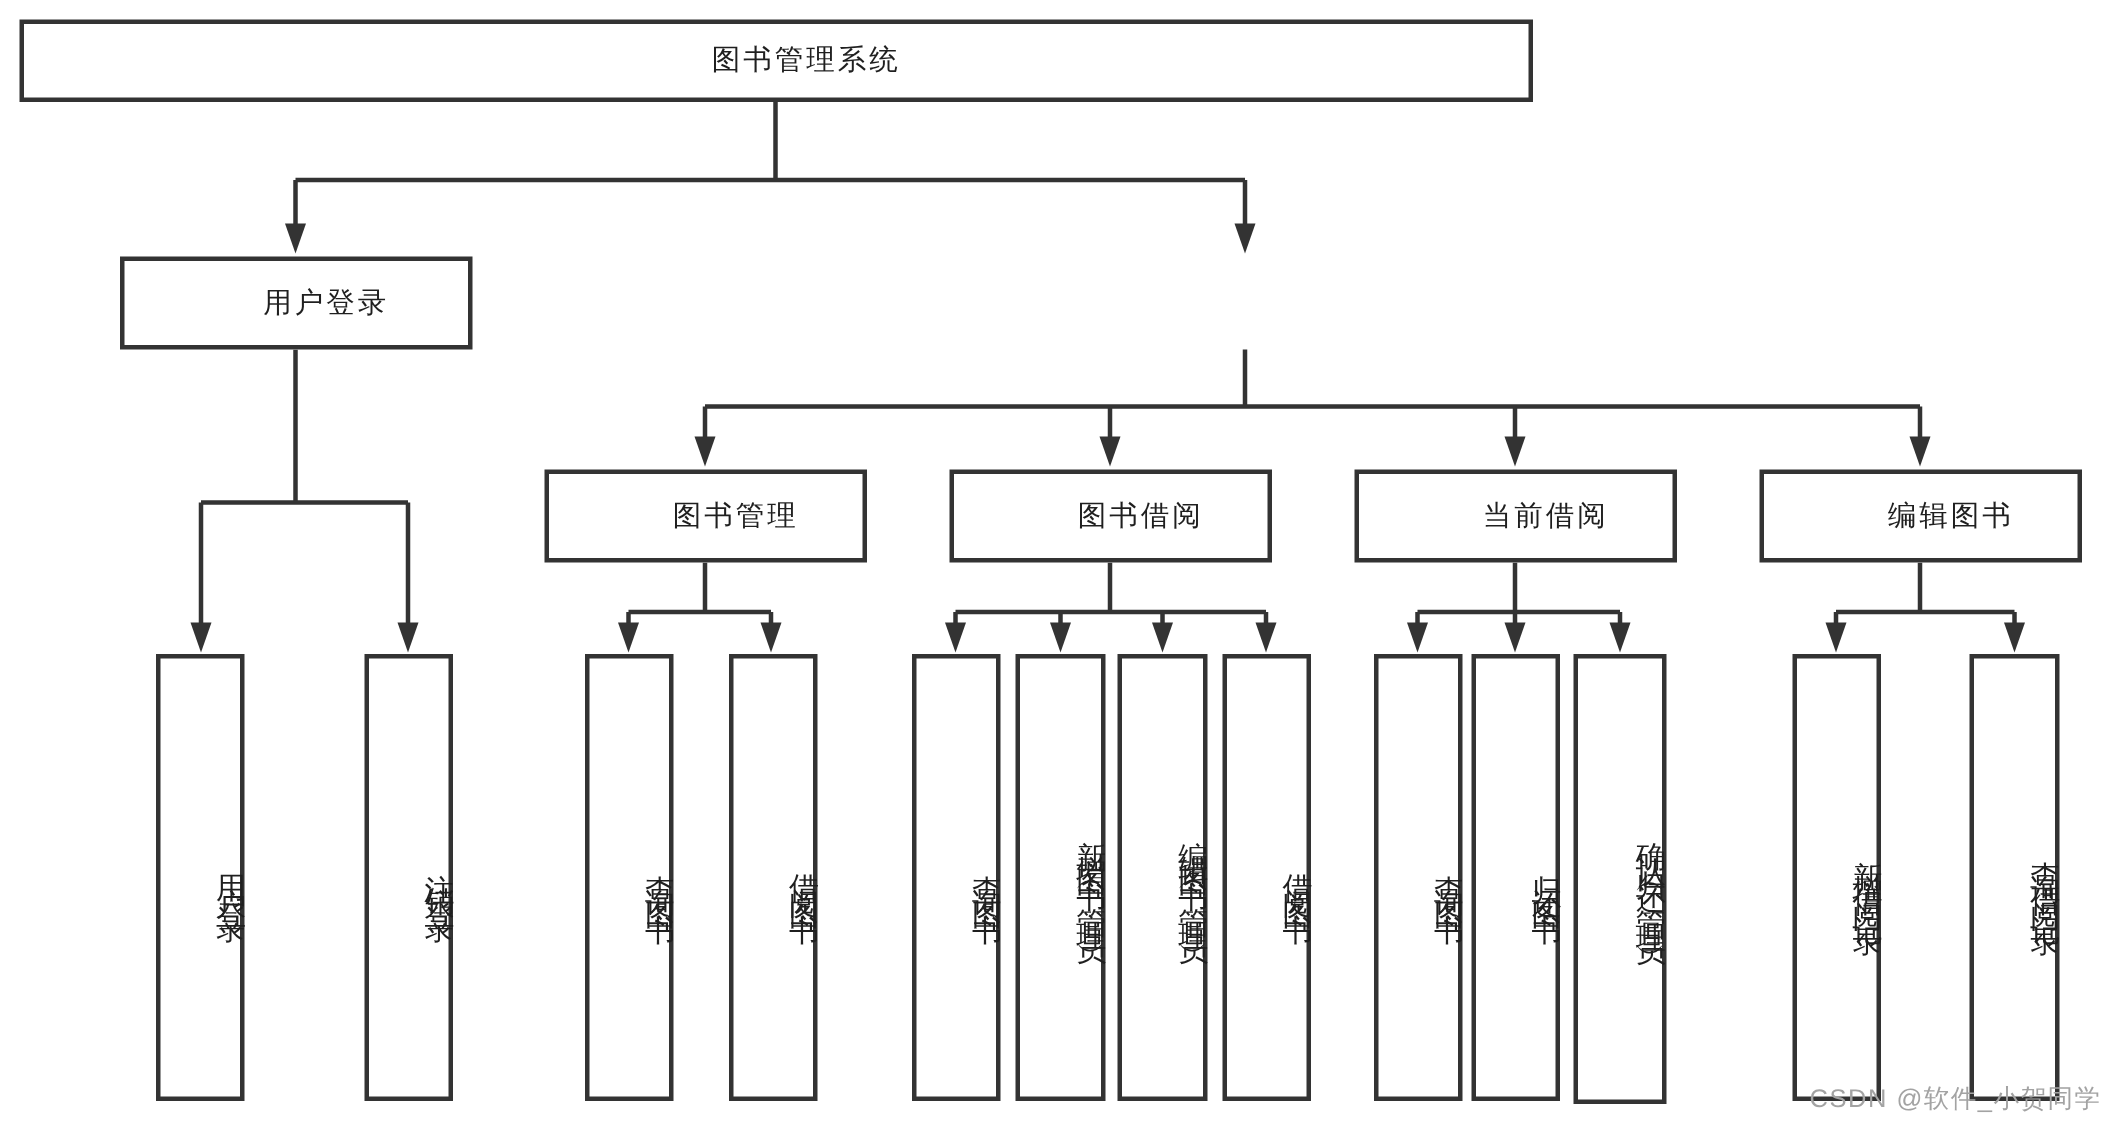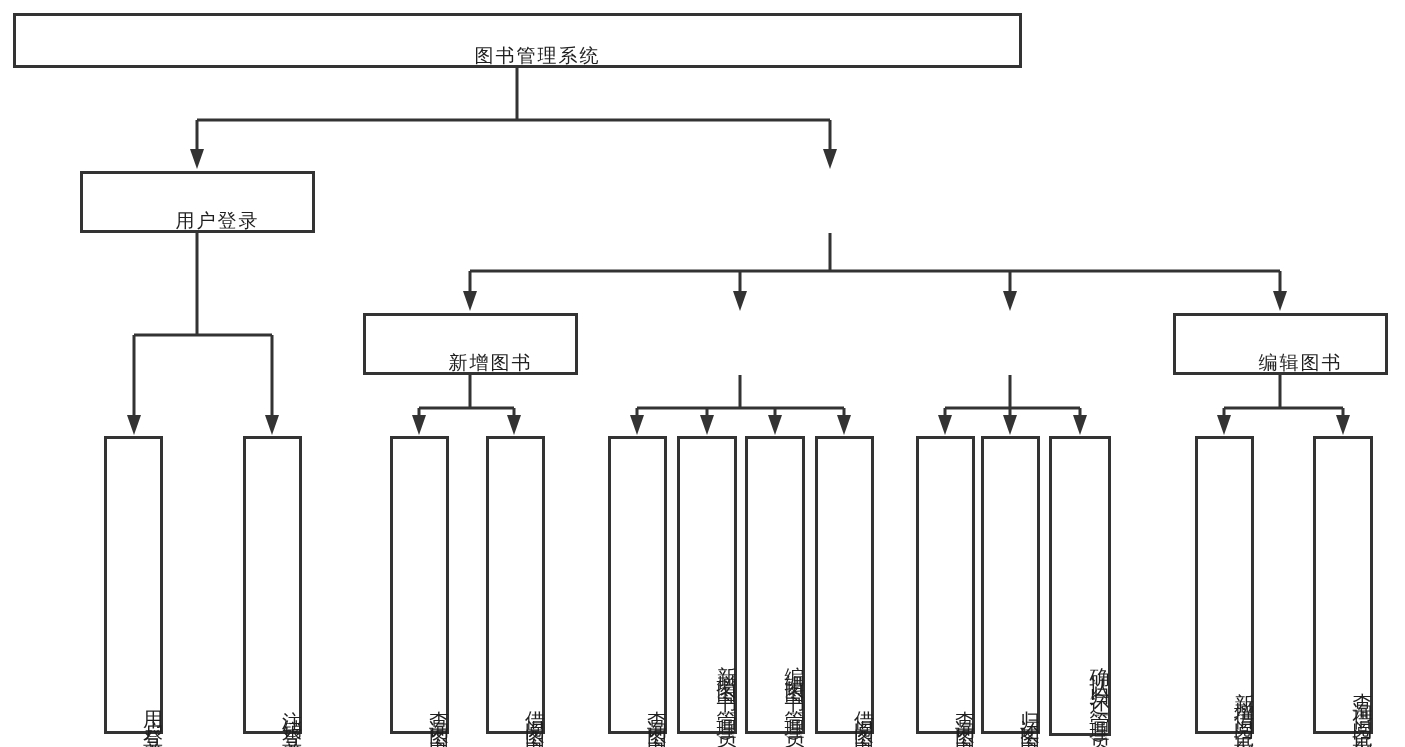--- a/index.html
+++ b/index.html
@@ -3,21 +3,21 @@
 <meta charset="utf-8">
 <style>
   html,body{margin:0;padding:0;background:#ffffff;}
   .canvas{
     position:relative;width:1405px;height:747px;background:#ffffff;overflow:hidden;
     font-family:"Liberation Sans","DejaVu Sans",sans-serif;
   }
   .connectors{position:absolute;left:0;top:0;width:1405px;height:747px;z-index:1;}
   .node{
     position:absolute;box-sizing:border-box;border:3px solid #333333;background:#ffffff;
-    display:flex;align-items:flex-end;justify-content:center;z-index:2;padding-left:40px;
+    display:flex;align-items:center;justify-content:center;z-index:2;padding-left:40px;
   }
   .hbox .label{
     font-size:19px;color:#1f1f1f;letter-spacing:2px;white-space:nowrap;line-height:1;
   }
   .vbox .label{
     writing-mode:vertical-rl;text-orientation:mixed;
     font-size:20px;color:#1f1f1f;letter-spacing:9px;line-height:1;
   }
   .watermark{
     position:absolute;right:4px;bottom:3px;z-index:3;
@@ -63,21 +63,27 @@
 
   <div class="node hbox" style="left:13px;top:13px;width:1009px;height:55px">
     <span class="label">图书管理系统</span>
   </div>
 
   <div class="node hbox" style="left:80px;top:171px;width:235px;height:62px">
     <span class="label">用户登录</span>
   </div>
 
   <div class="node hbox" style="left:363px;top:313px;width:215px;height:62px">
-    <span class="label">新增图书</span>
+    <span class="label">图书管理</span>
+  </div>
+  <div class="node hbox" style="left:633px;top:313px;width:215px;height:62px">
+    <span class="label">图书借阅</span>
+  </div>
+  <div class="node hbox" style="left:903px;top:313px;width:215px;height:62px">
+    <span class="label">当前借阅</span>
   </div>
   <div class="node hbox" style="left:1173px;top:313px;width:215px;height:62px">
     <span class="label">编辑图书</span>
   </div>
 
   <div class="node vbox" style="left:104px;top:436px;width:59px;height:298px">
     <span class="label">用户登录</span>
   </div>
   <div class="node vbox" style="left:243px;top:436px;width:59px;height:298px">
     <span class="label">注销登录</span>
@@ -113,14 +119,15 @@
     <span class="label">确认归还（管理员）</span>
   </div>
 
   <div class="node vbox" style="left:1195px;top:436px;width:59px;height:298px">
     <span class="label">新增借阅记录</span>
   </div>
   <div class="node vbox" style="left:1313px;top:436px;width:60px;height:298px">
     <span class="label">查询借阅记录</span>
   </div>
 
+  <div class="watermark">CSDN @软件_小贺同学</div>
 
 </div>
 
 </body></html>

